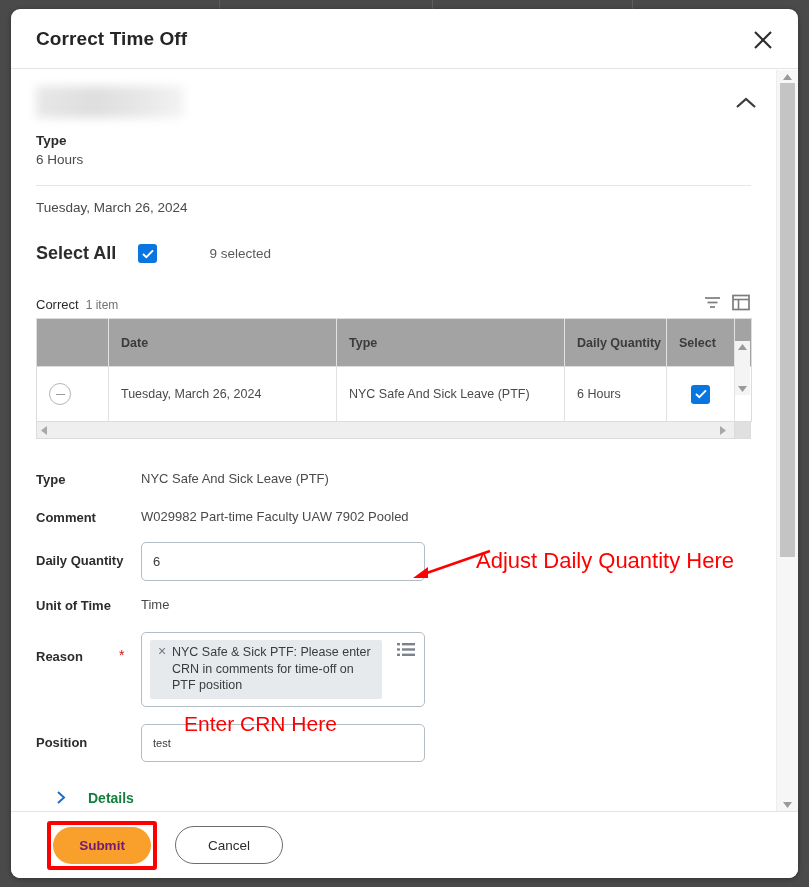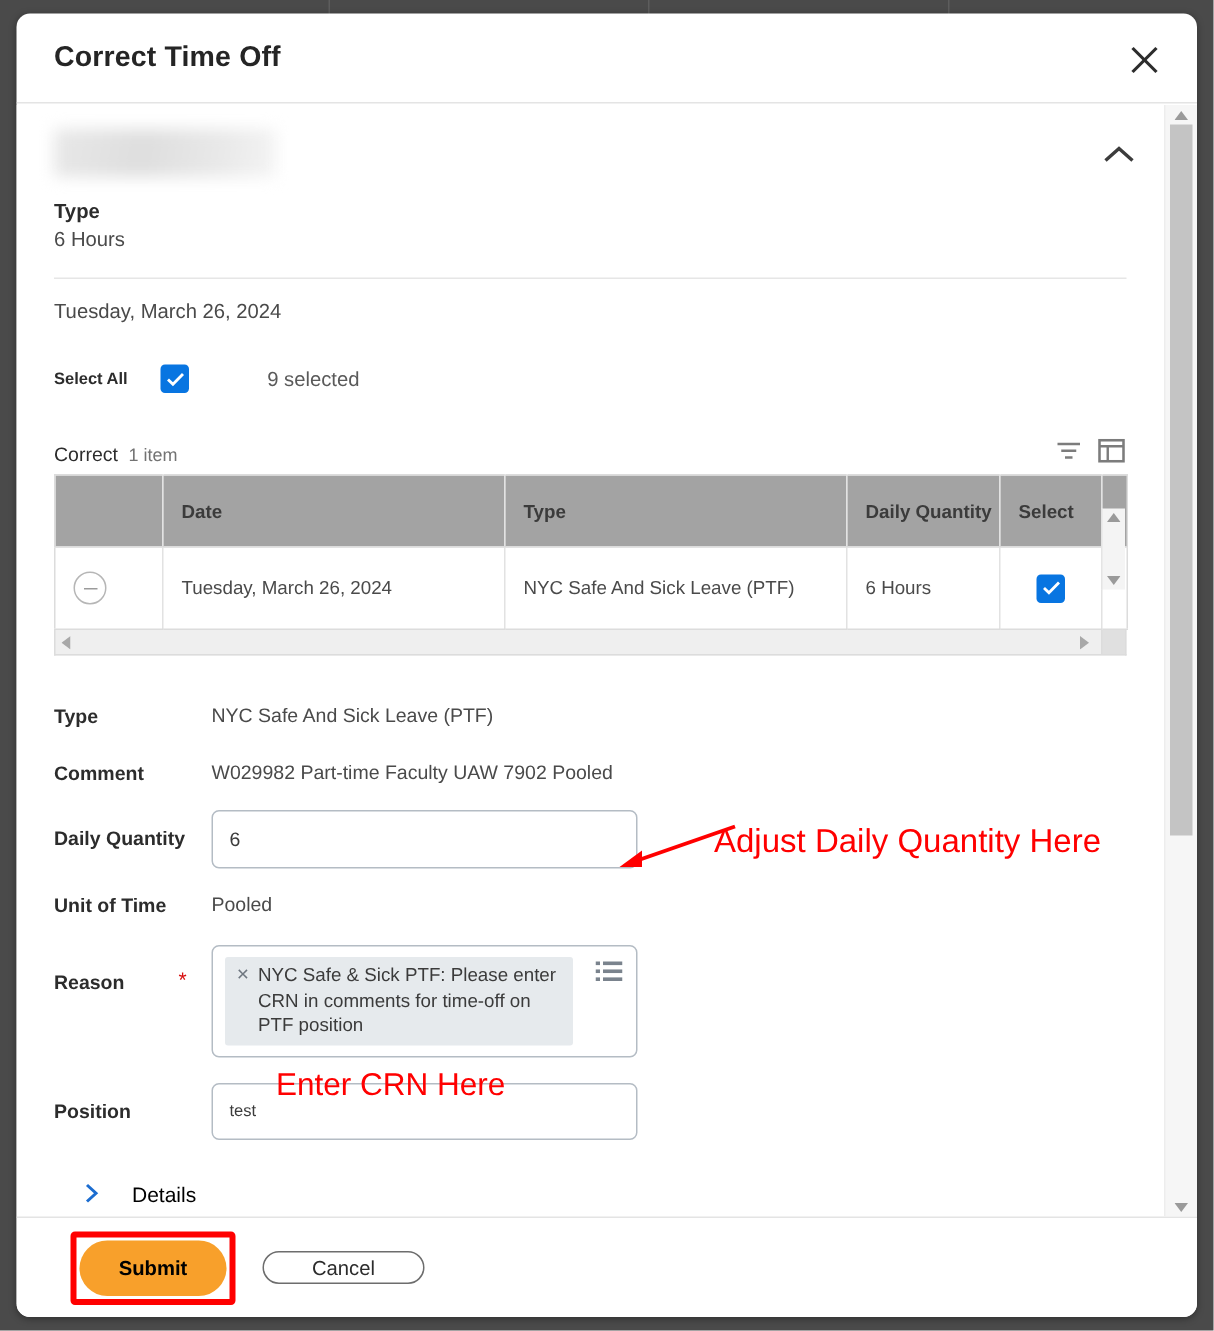--- a/index.html
+++ b/index.html
@@ -107,21 +107,21 @@
 
   .date-line {
     padding: 14px 25px 0 25px;
     font-size: 13.5px; color: #4a4a4a;
   }
 
   .select-all-row {
     display: flex; align-items: center;
     padding: 28px 25px 0 25px;
   }
-  .select-all-label { font-size: 11px; font-weight: bold; color: #2c2c2c; }
+  .select-all-label { font-size: 18px; font-weight: bold; color: #2c2c2c; }
   .cb {
     width: 19px; height: 19px; border-radius: 3px;
     background: #0875e1; display: inline-flex;
     align-items: center; justify-content: center;
     margin-left: 22px; cursor: pointer;
   }
   .cb svg { display: block; }
   .selected-count { font-size: 13.5px; color: #5a5a5a; margin-left: 52px; }
 
   
@@ -248,47 +248,47 @@
 
   .comment-value { font-size: 11px; color: #3b3b3b; }
 
   
   .details-row {
     display: flex; align-items: center;
     margin: 28px 0 0 45px;
     cursor: pointer;
   }
   .details-chevron { width: 18px; display:flex; align-items:center; }
-  .details-label { font-size: 14px; font-weight: normal; color: #000000; margin-left: 14px; }
+  .details-label { font-size: 14px; font-weight: bold; color: #15803d; margin-left: 14px; }
 
   
   .modal-footer {
     position: absolute; left: 0; right: 0; bottom: 0; height: 67px;
     border-top: 1px solid #e4e4e4;
     background: #fff;
     display: flex; align-items: center;
     padding-left: 36px;
   }
   .btn-submit {
     width: 98px; height: 37px; border-radius: 19px;
-    background: #f8a02b; color: #000000;
+    background: #f8a02b; color: #701a75;
     font-size: 13.5px; font-weight: bold;
     display: flex; align-items: center; justify-content: center;
     cursor: pointer; border: none;
     font-family: "Liberation Sans", sans-serif;
   }
   .submit-highlight {
     border: 4px solid #ff0000;
     padding: 2px;
     border-radius: 3px;
     display: inline-block;
     line-height: 0;
   }
   .btn-cancel {
-    width: 108px; height: 22px; border-radius: 19px;
+    width: 108px; height: 38px; border-radius: 19px;
     background: #fff; color: #2c2c2c;
     border: 1px solid #6d6d6d;
     font-size: 13.5px;
     display: flex; align-items: center; justify-content: center;
     cursor: pointer; margin-left: 18px;
     font-family: "Liberation Sans", sans-serif;
   }
 
   
   .annot {
@@ -450,21 +450,21 @@
           <div class="f-value">W029982 Part-time Faculty UAW 7902 Pooled</div>
         </div>
 
         <div class="f-row" style="margin-bottom:15px">
           <div class="f-label" style="padding-top:11px">Daily Quantity</div>
           <div class="f-input">6</div>
         </div>
 
         <div class="f-row" style="margin-bottom:19px">
           <div class="f-label">Unit of Time</div>
-          <div class="f-value">Pooled</div>
+          <div class="f-value">Time</div>
         </div>
 
         <div class="f-row" style="margin-bottom:17px">
           <div class="f-label" style="padding-top:17px">Reason</div>
           <div class="f-req" style="padding-top:15px; margin-left:-22px; text-align:left; position:relative; left:0">*</div>
           <div class="f-multiselect">
             <div class="pill">
               <span class="pill-x">×</span>
               <span class="pill-text">NYC Safe &amp; Sick PTF: Please enter CRN in comments for time-off on PTF position</span>
             </div>

